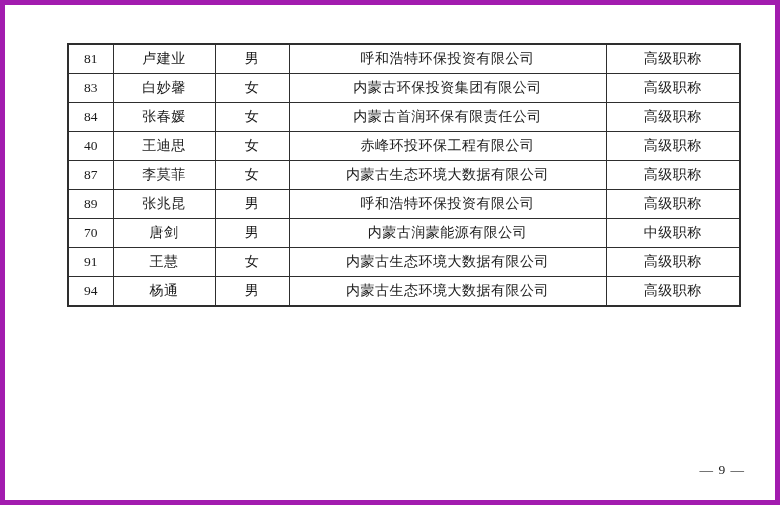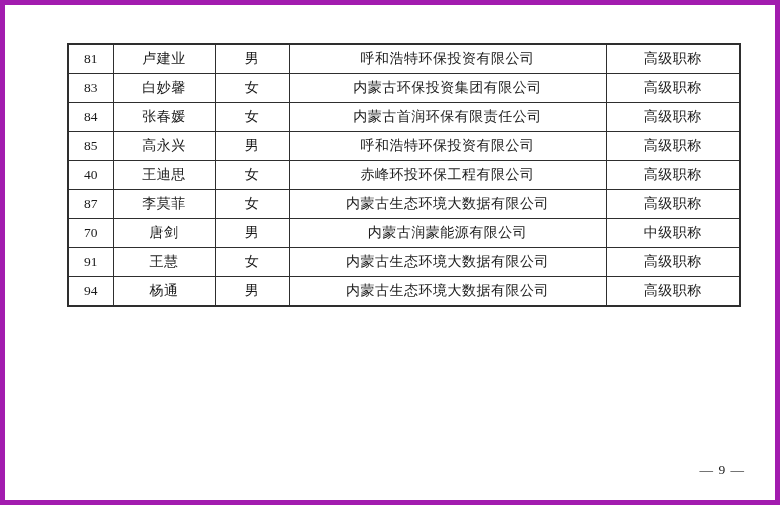--- a/index.html
+++ b/index.html
@@ -80,38 +80,38 @@
           <td>高级职称</td>
         </tr>
         <tr>
           <td class="num">84</td>
           <td>张春媛</td>
           <td>女</td>
           <td>内蒙古首润环保有限责任公司</td>
           <td>高级职称</td>
         </tr>
         <tr>
-          <td class="num">85</td>
-          <td>高永兴</td>
-          <td>男</td>
-          <td>呼和浩特环保投资有限公司</td>
-          <td>高级职称</td>
-        </tr>
-        <tr>
           <td class="num">40</td>
           <td>王迪思</td>
           <td>女</td>
           <td>赤峰环投环保工程有限公司</td>
           <td>高级职称</td>
         </tr>
         <tr>
           <td class="num">87</td>
           <td>李莫菲</td>
           <td>女</td>
           <td>内蒙古生态环境大数据有限公司</td>
+          <td>高级职称</td>
+        </tr>
+        <tr>
+          <td class="num">89</td>
+          <td>张兆昆</td>
+          <td>男</td>
+          <td>呼和浩特环保投资有限公司</td>
           <td>高级职称</td>
         </tr>
         <tr>
           <td class="num">70</td>
           <td>唐剑</td>
           <td>男</td>
           <td>内蒙古润蒙能源有限公司</td>
           <td>中级职称</td>
         </tr>
         <tr>

